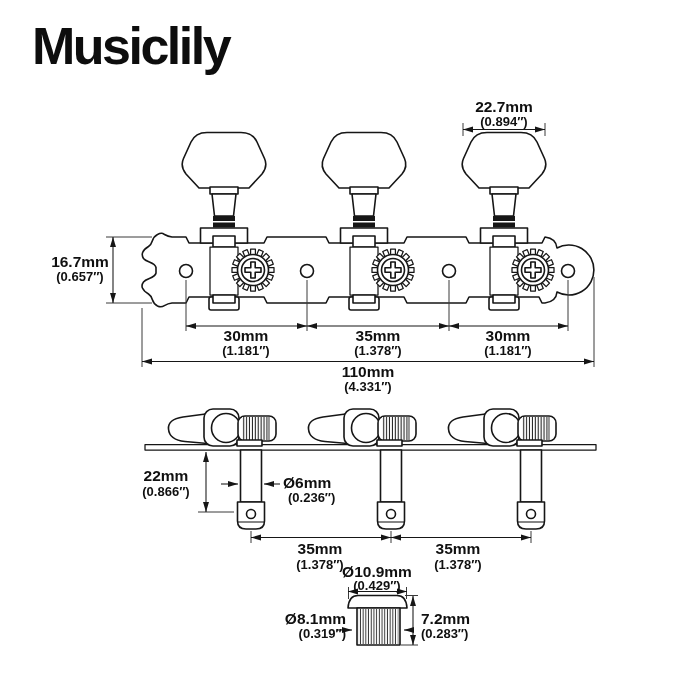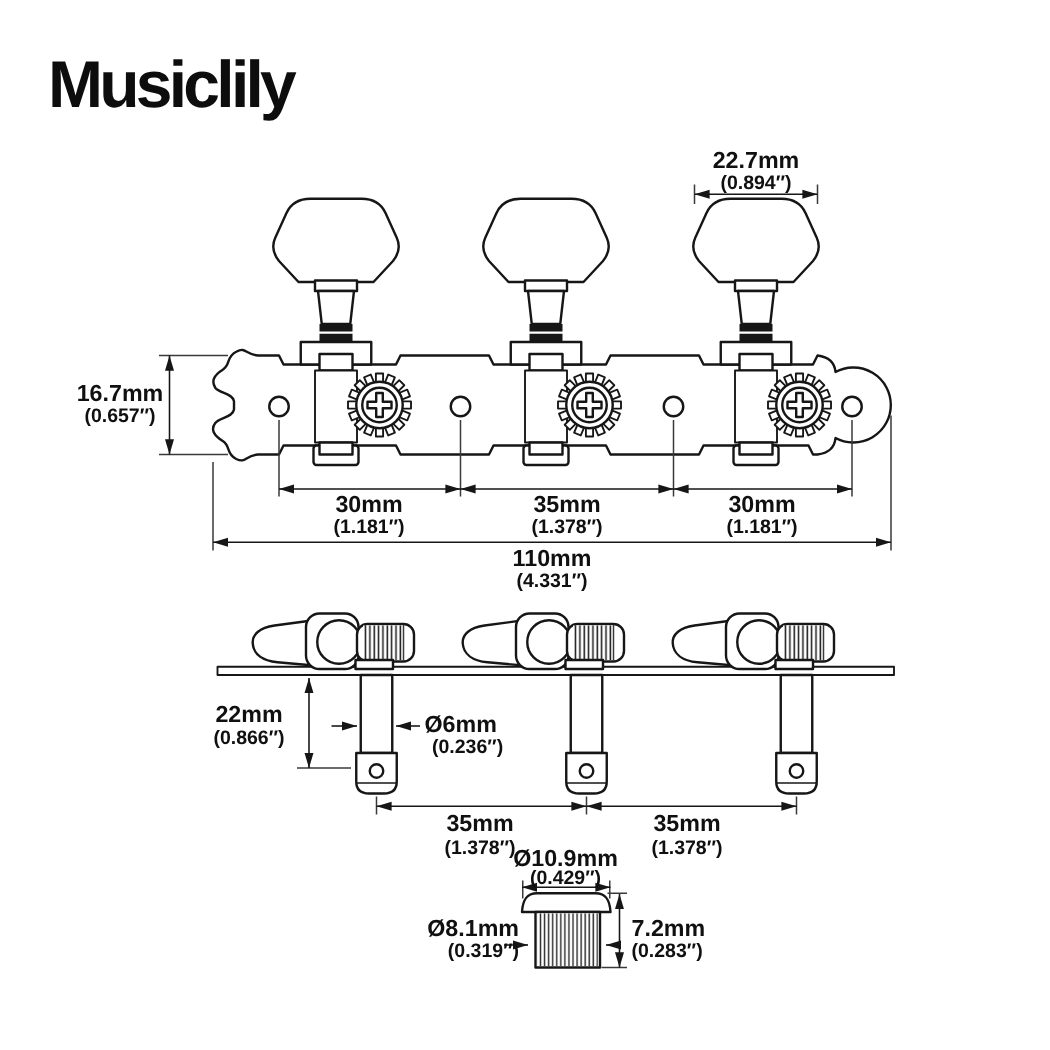--- a/index.html
+++ b/index.html
@@ -1,22 +1,22 @@
 <!DOCTYPE html>
 <html><head>
 <meta charset="utf-8">
 <style>
   html,body{margin:0;padding:0;}
   body{
     width:700px;height:700px;background:#ffffff;position:relative;overflow:hidden;
     font-family:"Liberation Sans", sans-serif;
   }
   .logo{
-    position:absolute;left:32px;top:32px;
-    font-size:44px;font-weight:bold;letter-spacing:-2.5px;color:#0d0d0d;
+    position:absolute;left:32px;top:16px;
+    font-size:52px;font-weight:bold;letter-spacing:-2.5px;color:#0d0d0d;
     white-space:nowrap;
   }
   svg{position:absolute;left:0;top:0;}
   .ln{fill:#ffffff;stroke:#161616;stroke-width:1.6;stroke-linejoin:round;}
   .lt{fill:#ffffff;stroke:#161616;stroke-width:1.25;stroke-linejoin:round;}
   .dark{fill:#161616;stroke:none;}
   .dim{stroke:#161616;stroke-width:1.05;fill:none;}
   .ext{stroke:#3a3a3a;stroke-width:1;fill:none;}
   text{fill:#101010;}
   .dmm{font-size:15.5px;font-weight:bold;}

